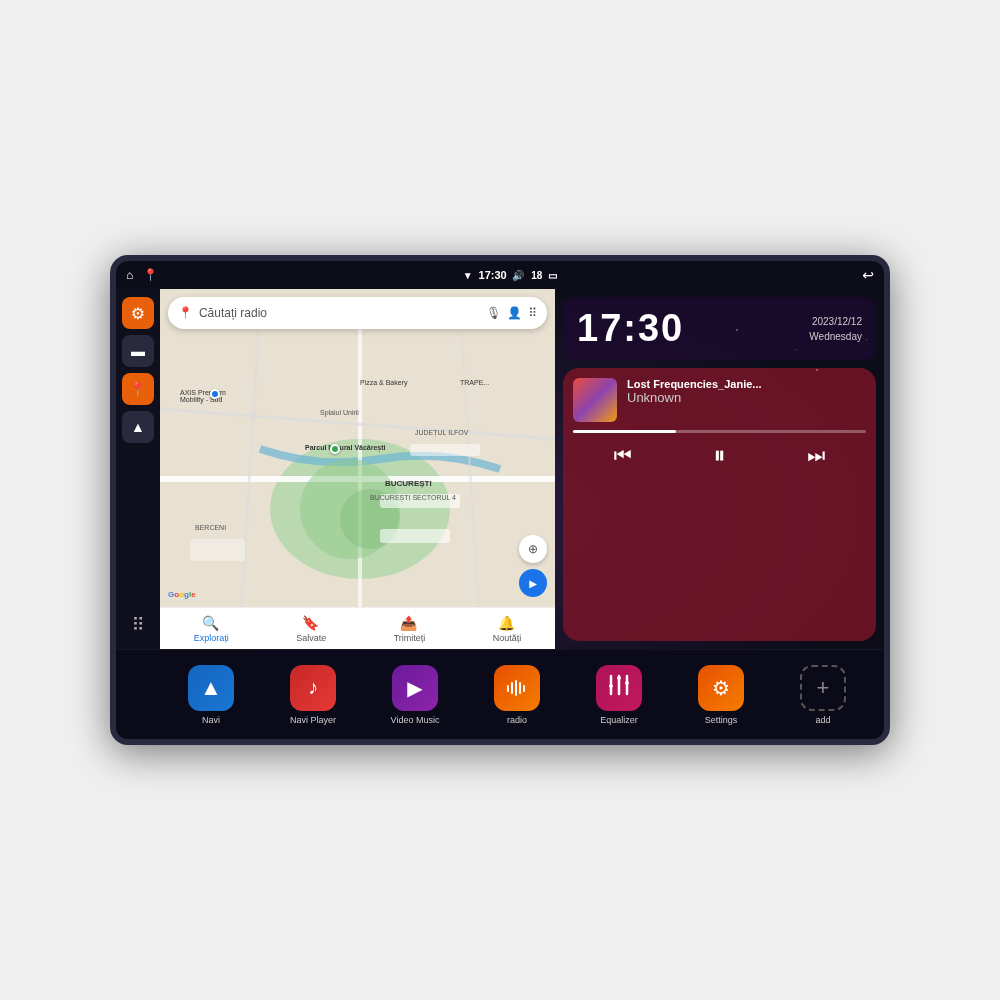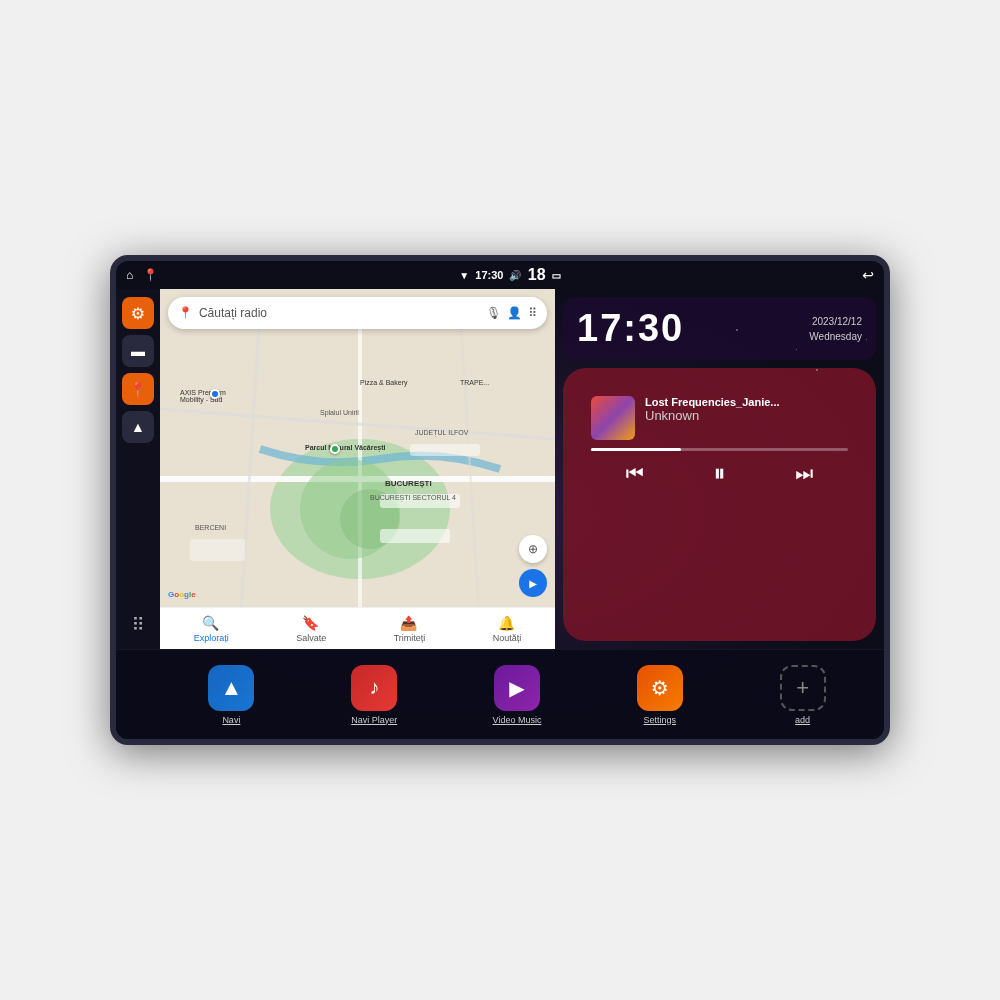--- a/index.html
+++ b/index.html
@@ -209,22 +209,22 @@
     .clock-date {
       text-align: right;
       color: #ccc;
       font-size: 10px;
       line-height: 1.5;
     }
 
     
     .music-widget {
       background: rgba(120,20,40,0.85);
-      border-radius: 23px;
-      padding: 28px;
+      border-radius: 16px;
+      padding: 10px;
       flex: 1;
     }
     .music-top {
       display: flex;
       gap: 10px;
       align-items: flex-start;
       margin-bottom: 8px;
     }
     .music-art {
       width: 44px;
@@ -306,21 +306,20 @@
       border-radius: 12px;
       display: flex;
       align-items: center;
       justify-content: center;
       font-size: 22px;
     }
     .app-label {
       font-size: 9px;
       color: #ccc;
       text-align: center;
-      text-decoration: underline;
     }
 
     .app-navi { background: linear-gradient(135deg, #1565c0, #1976d2); }
     .app-music { background: linear-gradient(135deg, #c62828, #e53935); }
     .app-video { background: linear-gradient(135deg, #6a1b9a, #8e24aa); }
     .app-radio { background: linear-gradient(135deg, #e65100, #f57c00); }
     .app-bt { background: linear-gradient(135deg, #0288d1, #0277bd); }
     .app-eq { background: linear-gradient(135deg, #ad1457, #c2185b); }
     .app-settings { background: linear-gradient(135deg, #e65100, #f57c00); }
     .app-add {
@@ -389,21 +388,21 @@
 
   <div class="status-bar">
     <div class="status-bar-left">
       <span class="status-icon">⌂</span>
       <span class="status-icon">📍</span>
     </div>
     <div class="status-bar-center">
       <span style="font-size:10px;">▼</span>
       <span style="font-size:11px; font-weight:bold;">17:30</span>
       <span style="font-size:10px;">🔊</span>
-      <span style="font-size:16px;">18</span>
+      <span style="font-size:10px;">18</span>
       <span style="font-size:10px;">▭</span>
     </div>
     <div class="status-bar-right">
       <span style="color:#fff; font-size:14px; cursor:pointer;">↩</span>
     </div>
   </div>
 
   <div class="main-content">
 
     <div class="star" style="width:2px;height:2px;top:40px;left:620px;"></div>
@@ -560,20 +559,53 @@
         </div>
         <span class="app-label">Navi Player</span>
       </div>
       <div class="app-item">
         <div class="app-icon app-video">
           <span style="color:#fff; font-size:20px;">▶</span>
         </div>
         <span class="app-label">Video Music</span>
       </div>
       <div class="app-item">
+        <div class="app-icon app-radio">
+          <span style="color:#fff; font-size:16px;">
+            
+            <svg width="22" height="22" viewBox="0 0 22 22" fill="none">
+              <line x1="2" y1="11" x2="2" y2="16" stroke="white" stroke-width="2" stroke-linecap="round"></line>
+              <line x1="6" y1="8" x2="6" y2="18" stroke="white" stroke-width="2" stroke-linecap="round"></line>
+              <line x1="10" y1="6" x2="10" y2="20" stroke="white" stroke-width="2" stroke-linecap="round"></line>
+              <line x1="14" y1="8" x2="14" y2="18" stroke="white" stroke-width="2" stroke-linecap="round"></line>
+              <line x1="18" y1="11" x2="18" y2="16" stroke="white" stroke-width="2" stroke-linecap="round"></line>
+            </svg>
+          </span>
+        </div>
+        <span class="app-label">radio</span>
+      </div>
+      <div class="app-item">
+        <div class="app-icon app-eq">
+          <span style="color:#fff;">
+            <svg width="22" height="22" viewBox="0 0 22 22" fill="none">
+              <line x1="3" y1="14" x2="3" y2="20" stroke="white" stroke-width="2.5" stroke-linecap="round"></line>
+              <line x1="3" y1="2" x2="3" y2="10" stroke="white" stroke-width="2.5" stroke-linecap="round"></line>
+              <circle cx="3" cy="12" r="2" fill="white"></circle>
+              <line x1="11" y1="6" x2="11" y2="20" stroke="white" stroke-width="2.5" stroke-linecap="round"></line>
+              <line x1="11" y1="2" x2="11" y2="2" stroke="white" stroke-width="2.5" stroke-linecap="round"></line>
+              <circle cx="11" cy="4" r="2" fill="white"></circle>
+              <line x1="19" y1="11" x2="19" y2="20" stroke="white" stroke-width="2.5" stroke-linecap="round"></line>
+              <line x1="19" y1="2" x2="19" y2="7" stroke="white" stroke-width="2.5" stroke-linecap="round"></line>
+              <circle cx="19" cy="9" r="2" fill="white"></circle>
+            </svg>
+          </span>
+        </div>
+        <span class="app-label">Equalizer</span>
+      </div>
+      <div class="app-item">
         <div class="app-icon app-settings">
           <span style="color:#fff; font-size:20px;">⚙</span>
         </div>
         <span class="app-label">Settings</span>
       </div>
       <div class="app-item">
         <div class="app-icon app-add">
           <span style="color:#888; font-size:22px;">+</span>
         </div>
         <span class="app-label">add</span>

